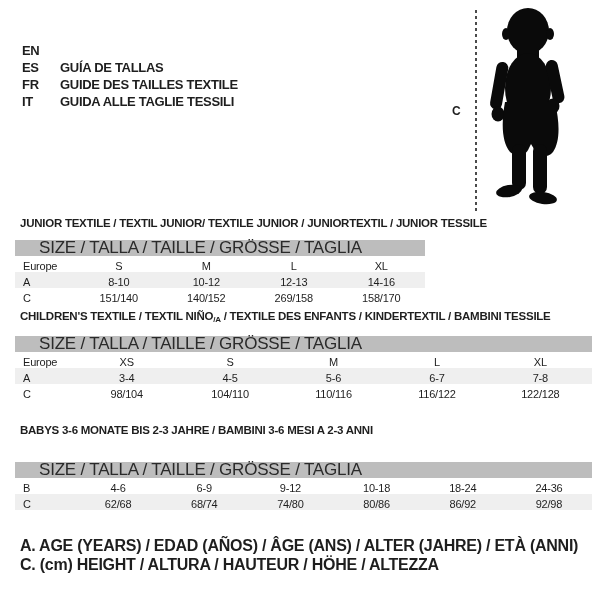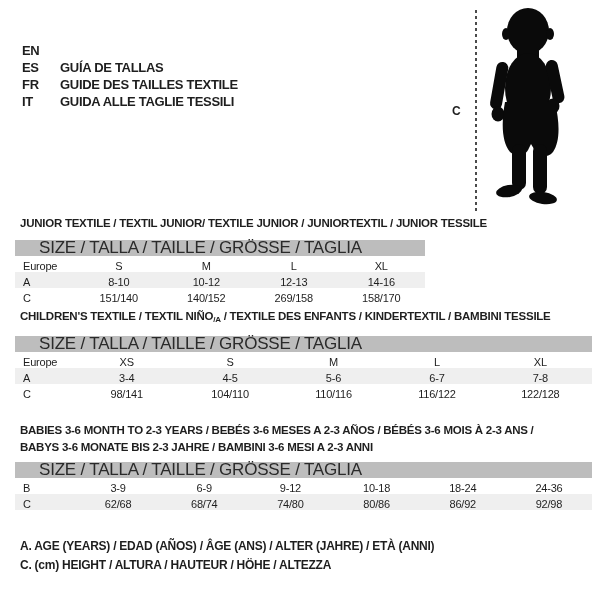--- a/index.html
+++ b/index.html
@@ -42,21 +42,21 @@
     font-size:17px; letter-spacing:-0.2px; padding-left:24px; box-sizing:border-box;
     color:#2a2a2a;
   }
   .trow { height:16px; display:flex; align-items:flex-end; font-size:11px; letter-spacing:-0.2px; }
   .trow.shaded { background:var(--row-shaded-bg, #efefef); }
   .cell-label { width:60px; flex:0 0 60px; padding-left:8px; box-sizing:border-box; }
   .cell { flex:1; text-align:center; }
 
   
   .footnotes { left:20px; top:537px; }
-  .footnote { font-weight:bold; font-size:12px; line-height:18.5px; letter-spacing:-0.25px; white-space:nowrap; }
+  .footnote { font-weight:bold; font-size:16px; line-height:18.5px; letter-spacing:-0.25px; white-space:nowrap; }
 </style>
 </head>
 <body style="--text-color: #1e1e1e; --size-bar-bg: #bdbdbd; --row-shaded-bg: #efefef; --dotted-color: #4b4b4b;">
 
 <div class="abs lang-list">
     <div class="lang-row">
       <span class="lang-code">EN</span>
     </div>
     <div class="lang-row">
       <span class="lang-code">ES</span>
@@ -140,38 +140,37 @@
         <div class="trow shaded">
           <span class="cell-label">A</span>
           <span class="cell">3-4</span>
           <span class="cell">4-5</span>
           <span class="cell">5-6</span>
           <span class="cell">6-7</span>
           <span class="cell">7-8</span>
         </div>
         <div class="trow">
           <span class="cell-label">C</span>
-          <span class="cell">98/141</span>
+          <span class="cell">98/104</span>
           <span class="cell">104/110</span>
           <span class="cell">110/116</span>
           <span class="cell">116/122</span>
           <span class="cell">122/128</span>
         </div>
       </div>
     </div>
     <div class="sec sec-babies">
       <div class="sec-heading">
-        <div class="heading-line"><span>BABIES 3-6 MONTH TO 2-3 YEARS / BEBÉS 3-6 MESES A 2-3 AÑOS / BÉBÉS 3-6 MOIS À 2-3 ANS /</span></div>
         <div class="heading-line"><span>BABYS 3-6 MONATE BIS 2-3 JAHRE / BAMBINI 3-6 MESI A 2-3 ANNI</span></div>
       </div>
       <div class="size-table">
         <div class="size-bar">SIZE / TALLA / TAILLE / GRÖSSE / TAGLIA</div>
         <div class="trow">
           <span class="cell-label">B</span>
-          <span class="cell">3-9</span>
+          <span class="cell">4-6</span>
           <span class="cell">6-9</span>
           <span class="cell">9-12</span>
           <span class="cell">10-18</span>
           <span class="cell">18-24</span>
           <span class="cell">24-36</span>
         </div>
         <div class="trow shaded">
           <span class="cell-label">C</span>
           <span class="cell">62/68</span>
           <span class="cell">68/74</span>

